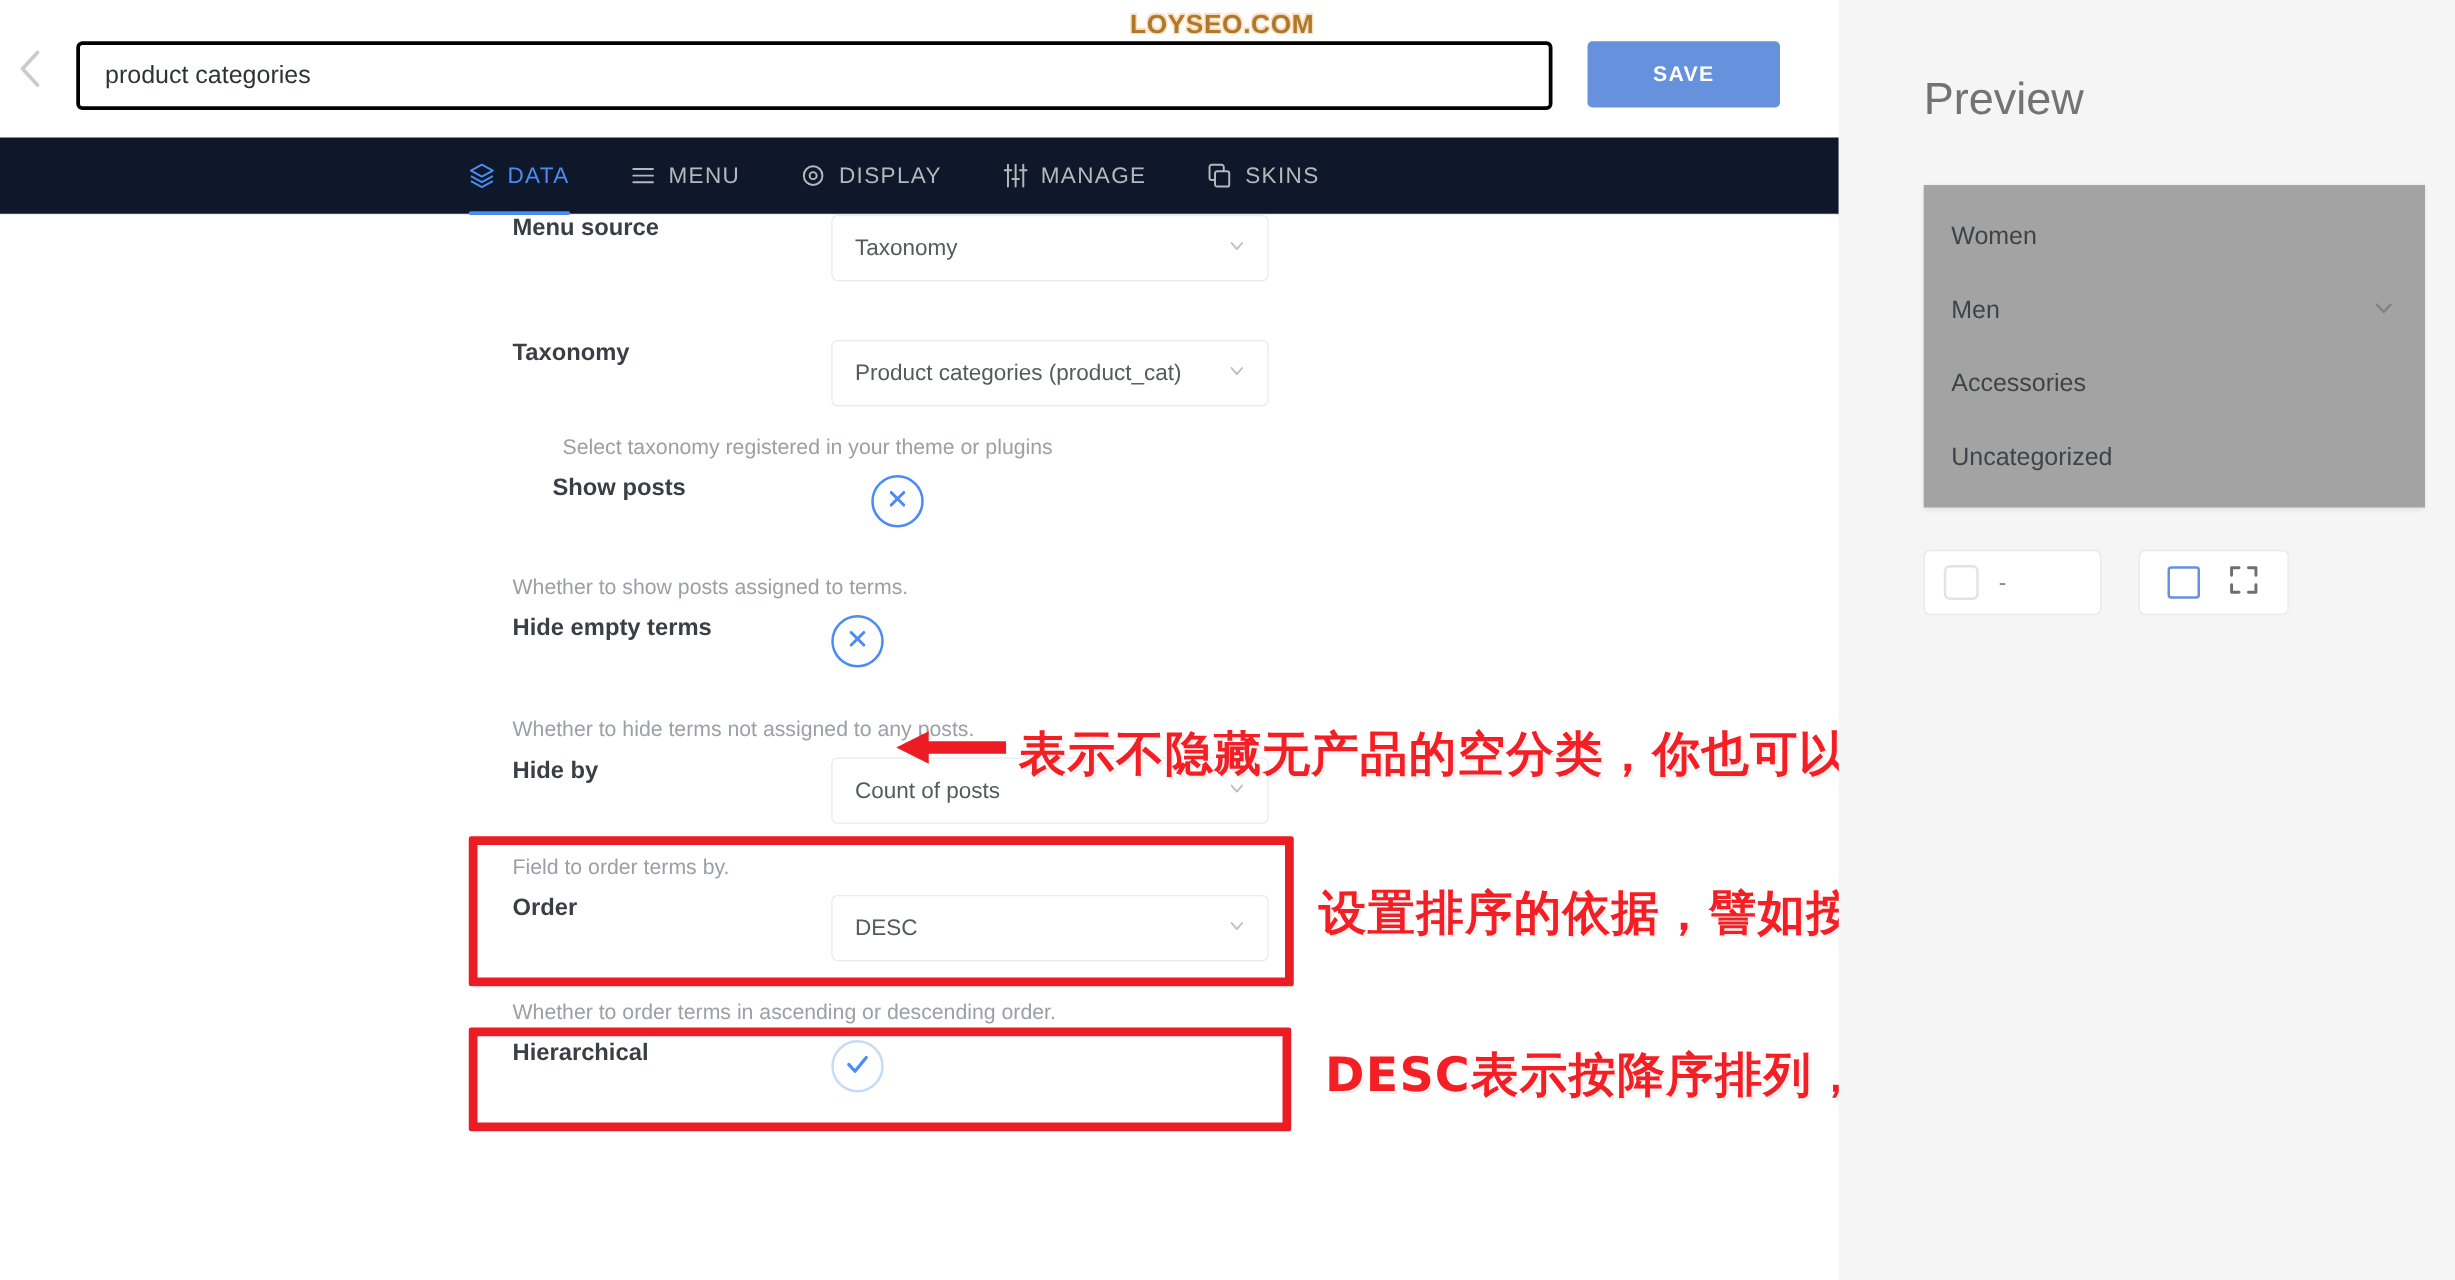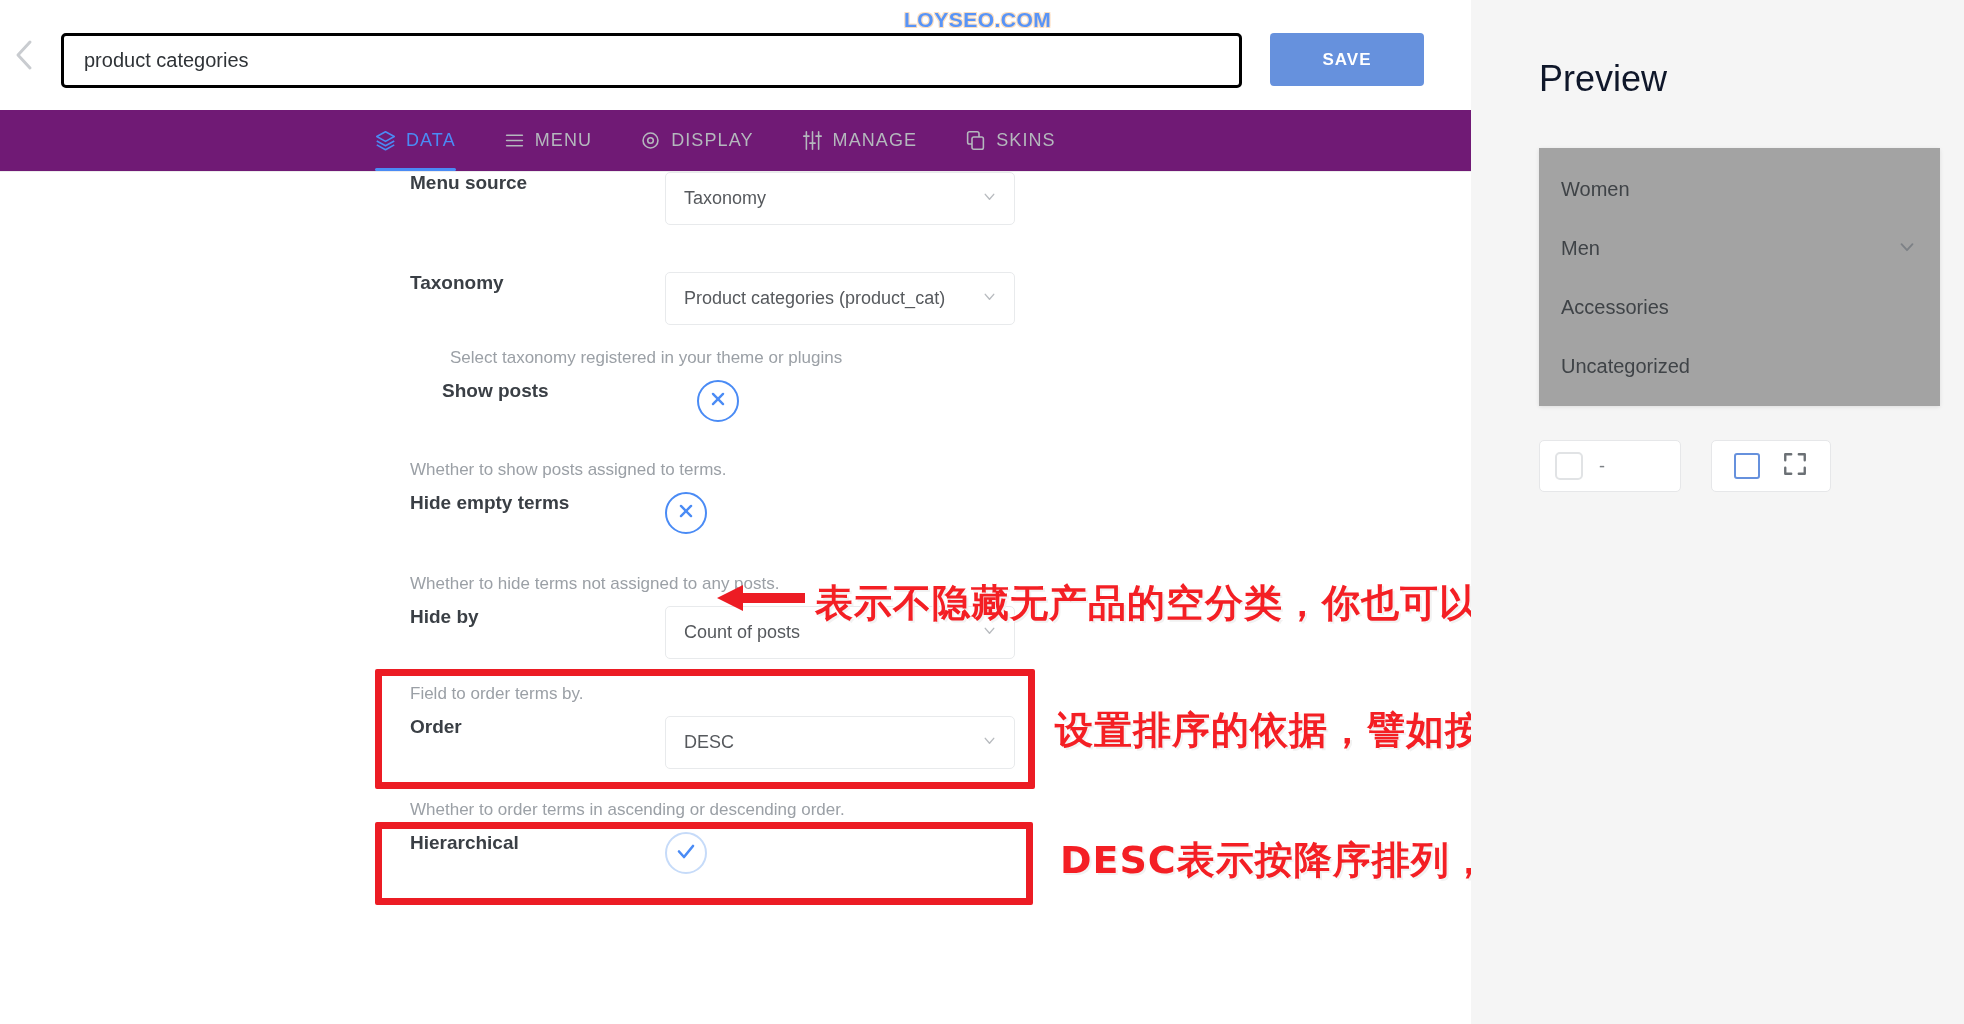--- a/index.html
+++ b/index.html
@@ -49,34 +49,34 @@
     border: none; border-radius: 4px;
     color: #ffffff;
     font-family: "Liberation Sans", sans-serif;
     font-size: 17px; font-weight: bold;
     letter-spacing: 1px;
     cursor: pointer;
   }
   .watermark {
     position: absolute; left: 904px; top: 8px;
     font-size: 21px; font-weight: bold;
-    color: #3b82f6;
+    color: #a16207;
     letter-spacing: 0.5px;
     text-shadow: 1px 1px 0 #fbd9b6, -1px -1px 0 #fbd9b6, 1px -1px 0 #fbd9b6, -1px 1px 0 #fbd9b6;
     opacity: 0.85;
     pointer-events: none;
   }
 
   
   .tabs {
     position: absolute; left: 0; top: 110px;
     width: 1471px; height: 62px;
-    display: flex; align-items: flex-end;
+    display: flex; align-items: center;
     padding-left: 375px;
-    background: #701a75;
+    background: #0f172a;
     border-bottom: 1px solid #ececec;
   }
   .tab {
     display: flex; align-items: center;
     gap: 10px;
     margin-right: 48px;
     height: 62px;
     position: relative;
     cursor: pointer;
     color: #b4b8bd;
@@ -167,21 +167,21 @@
 
   
   .preview-panel {
     position: absolute; left: 1471px; top: 0;
     width: 493px; height: 1024px;
     background: #f5f5f5;
   }
   .preview-title {
     position: absolute; left: 68px; top: 58px;
     font-size: 36px;
-    color: #0f172a;
+    color: #737373;
     font-weight: normal;
   }
   .preview-card {
     position: absolute; left: 68px; top: 148px;
     width: 401px;
     background: #a3a3a3;
     box-shadow: 0 1px 4px rgba(0,0,0,0.10);
     padding: 12px 0 10px 0;
   }
   .preview-item {

